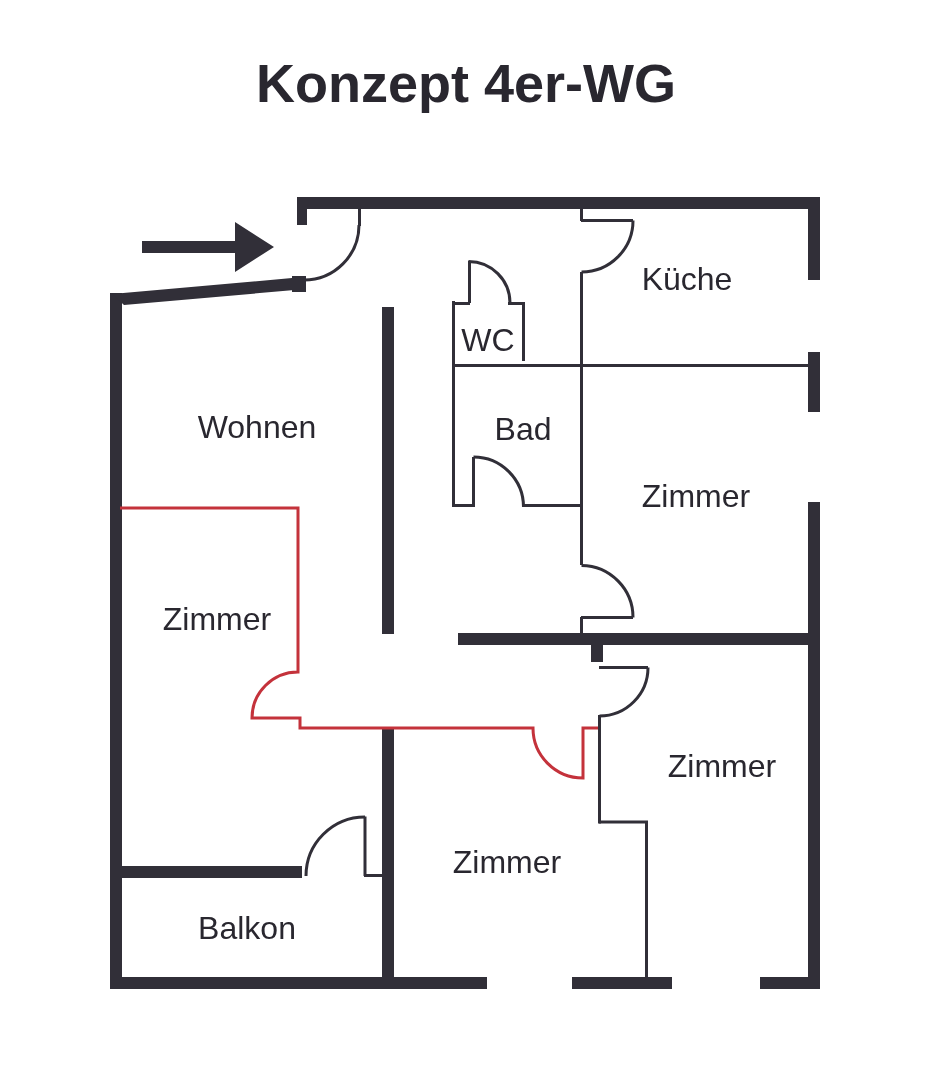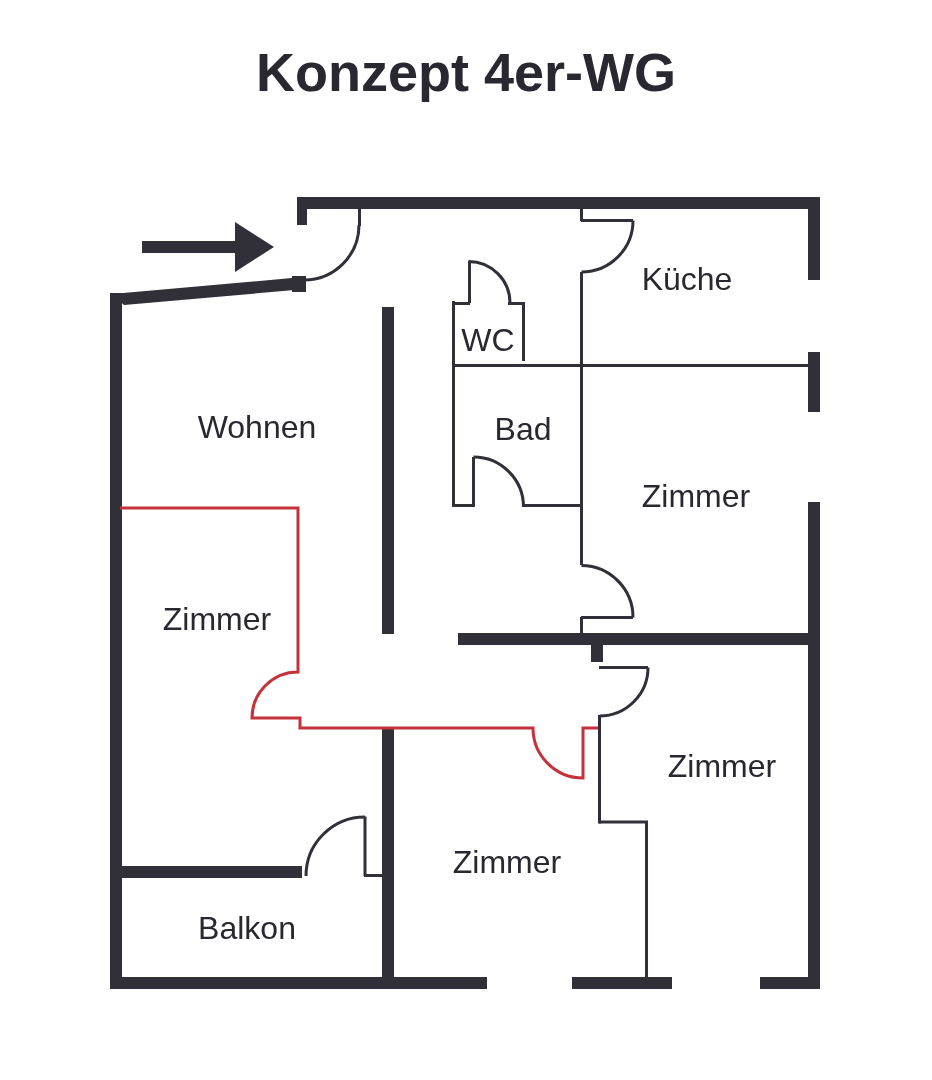--- a/index.html
+++ b/index.html
@@ -2,21 +2,21 @@
 <html style="--background: #ffffff; --wall: #312f38; --red: #c4323b; --text: #29272f;"><head>
 <meta charset="utf-8">
 <style>
   html,body{margin:0;padding:0;background:#ffffff;}
   .canvas{
     position:relative;width:932px;height:1080px;overflow:hidden;
     background:var(--background,#ffffff);
     font-family:"Liberation Sans", sans-serif;
   }
   .title{
-    position:absolute;top:41px;left:0;width:100%;
+    position:absolute;top:52px;left:0;width:100%;
     text-align:center;font-size:54px;font-weight:bold;
     color:var(--text,#29272f);white-space:nowrap;
   }
   .plan-svg{position:absolute;left:0;top:0;}
   .wall{fill:var(--wall,#312f38);stroke:none;}
   .thin{stroke:var(--wall,#312f38);stroke-width:3;fill:none;}
   .red{stroke:var(--red,#c4323b);stroke-width:3;fill:none;}
   .room-label{
     font-family:"Liberation Sans", sans-serif;
     font-size:32px;fill:var(--text,#29272f);text-anchor:middle;

